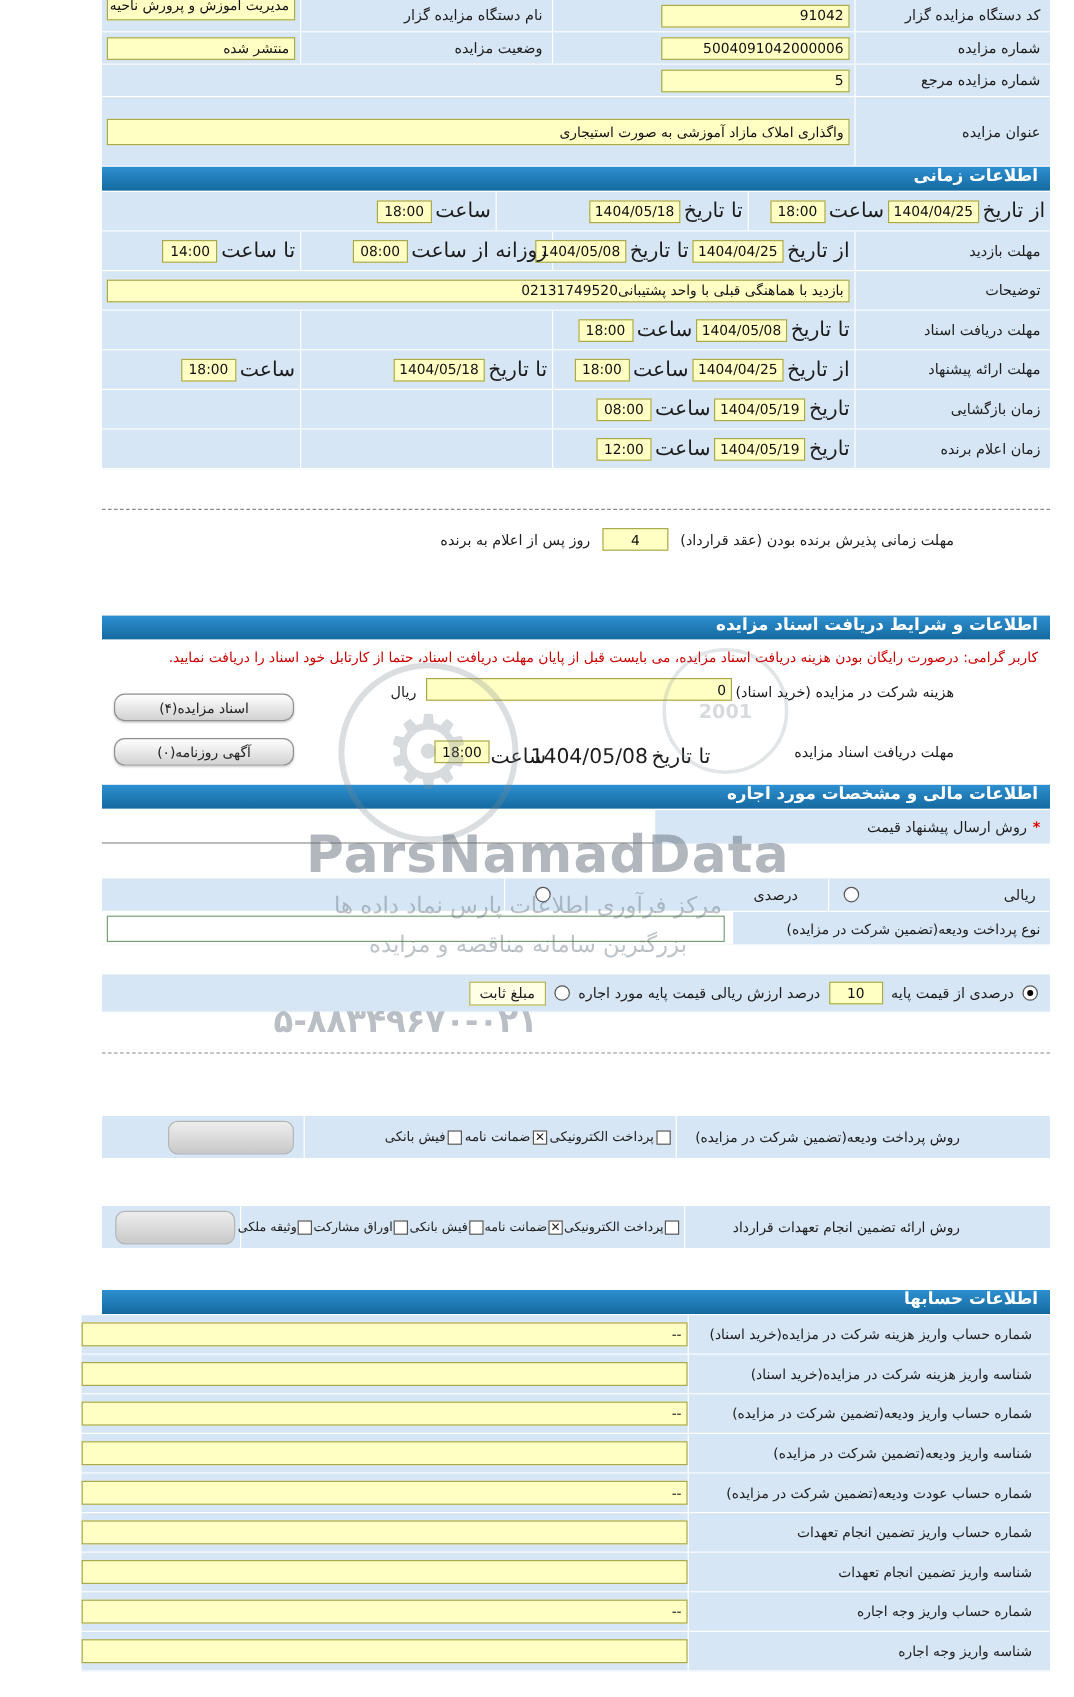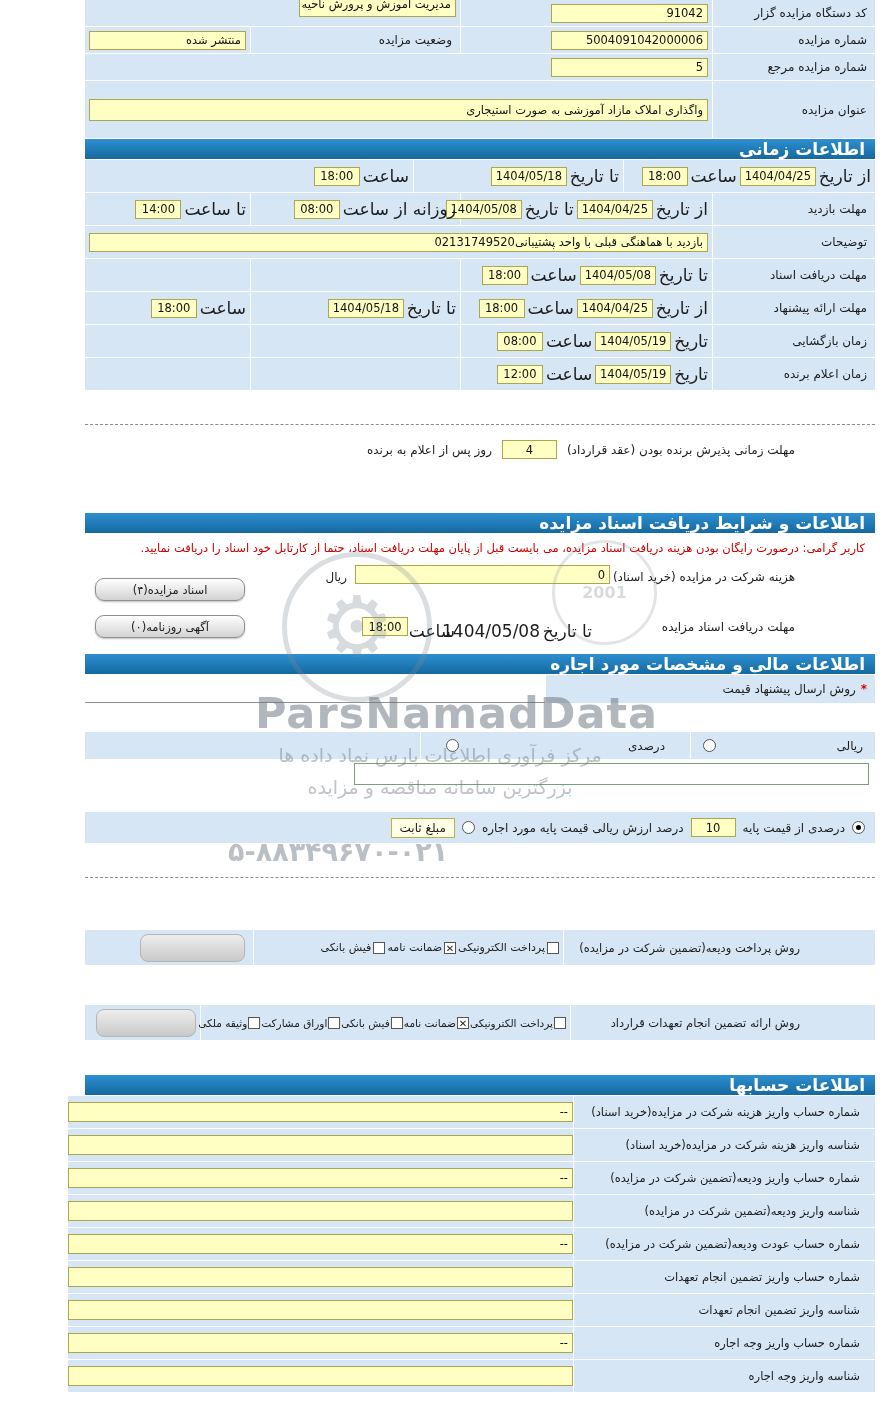--- a/index.html
+++ b/index.html
@@ -17,21 +17,21 @@
   .w312{width:312px;flex:none}.w310{width:310px;flex:none}.w305{width:305px;flex:none}.w370{width:370px;flex:none}
   .flex1{flex:1}
   .lbl{font-size:12px;color:#1c1c1c;white-space:nowrap;}
   .lbl-sm{font-size:11.5px;color:#1c1c1c;white-space:nowrap;}
   .tt{font-size:17px;color:#1c1c1c;white-space:nowrap;}
   .yin{background:#ffffc4;border:1px solid #a9a851;height:19px;display:flex;align-items:center;padding:0 4px;font-size:11.5px;color:#111;white-space:nowrap;flex:none;}
   .din{width:76px;justify-content:center}
   .tin{width:46px;justify-content:center}
   .w157{width:157px}.wfull{width:157px}.w619{width:619px}.w55{width:55px;justify-content:center}.w45{width:45px;justify-content:center}
   .h22{height:22px}
-  .hdr{height:21px;background:linear-gradient(#2e8fd0,#14699f);color:#fff;font-weight:bold;font-size:17px;display:flex;padding:0 10px;border-bottom:1px solid #fff;}
+  .hdr{height:21px;background:linear-gradient(#2e8fd0,#14699f);color:#fff;font-weight:bold;font-size:14px;display:flex;padding:0 10px;border-bottom:1px solid #fff;}
   .spacer{background:#fff;}
   .dash{border-top:1px dashed #8a8a8a;height:0;}
   .accept-row{display:flex;align-items:center;gap:10px;padding-right:80px;margin-top:15px;}
   .warn{height:27px;display:flex;align-items:center;padding-right:10px;font-size:11.5px;color:#c00;background:#fff;white-space:nowrap;}
   .rel{position:relative;background:#fff;}
   .abs{position:absolute;}
   .gbtn{display:flex;align-items:center;justify-content:center;width:150px;height:23px;border:1px solid #8f8f8f;border-radius:9px;background:linear-gradient(#fff,#d2d2d2);font-size:11.5px;color:#222;box-shadow:0 1px 2px rgba(0,0,0,.25);white-space:nowrap;cursor:default;}
   .gpanel{width:105px;height:28px;border-radius:8px;background:linear-gradient(#ededed,#c9c9c9);border:1px solid #b5b5b5;flex:none;}
   .radio{width:13px;height:13px;border:1px solid #555;border-radius:50%;background:#fff;flex:none;position:relative;}
   .radio.checked::after{content:"";position:absolute;left:3px;top:3px;width:5px;height:5px;border-radius:50%;background:#000;}
@@ -65,20 +65,23 @@
 
     <div class="row h27">
       <div class="cell w163 cl">
           <span class="lbl">کد دستگاه مزایده گزار</span>
         </div>
       <div class="cell w252">
           <div class="yin w157">
             <span>91042</span>
           </div>
         </div>
+      <div class="cell w210 cl">
+          <span class="lbl">نام دستگاه مزایده گزار</span>
+        </div>
       <div class="cell w165">
           <div class="yin wfull cut">
             <span>مدیریت اموزش و پرورش ناحیه</span>
           </div>
         </div>
     </div>
     <div class="row h27">
       <div class="cell w163 cl">
           <span class="lbl">شماره مزایده</span>
         </div>
@@ -323,20 +326,23 @@
         <span class="radio"></span>
       </div>
       <div class="cell w270" style="justify-content:space-between;padding:0 25px">
         <span class="lbl">درصدی</span>
         <span class="radio"></span>
       </div>
       <div class="cell flex1"></div>
     </div>
 
     <div class="row h28">
+      <div class="cell w265 cl">
+          <span class="lbl-sm">نوع پرداخت ودیعه(تضمین شرکت در مزایده)</span>
+        </div>
       <div class="cell flex1" style="background:#fff">
           <div class="sel-box"></div>
         </div>
     </div>
     <div class="spacer" style="height:24px"></div>
 
     <div class="row h32" style="padding-right:10px;gap:7px">
       <span class="radio checked"></span>
       <span class="lbl">درصدی از قیمت پایه</span>
       <div class="yin w45">

